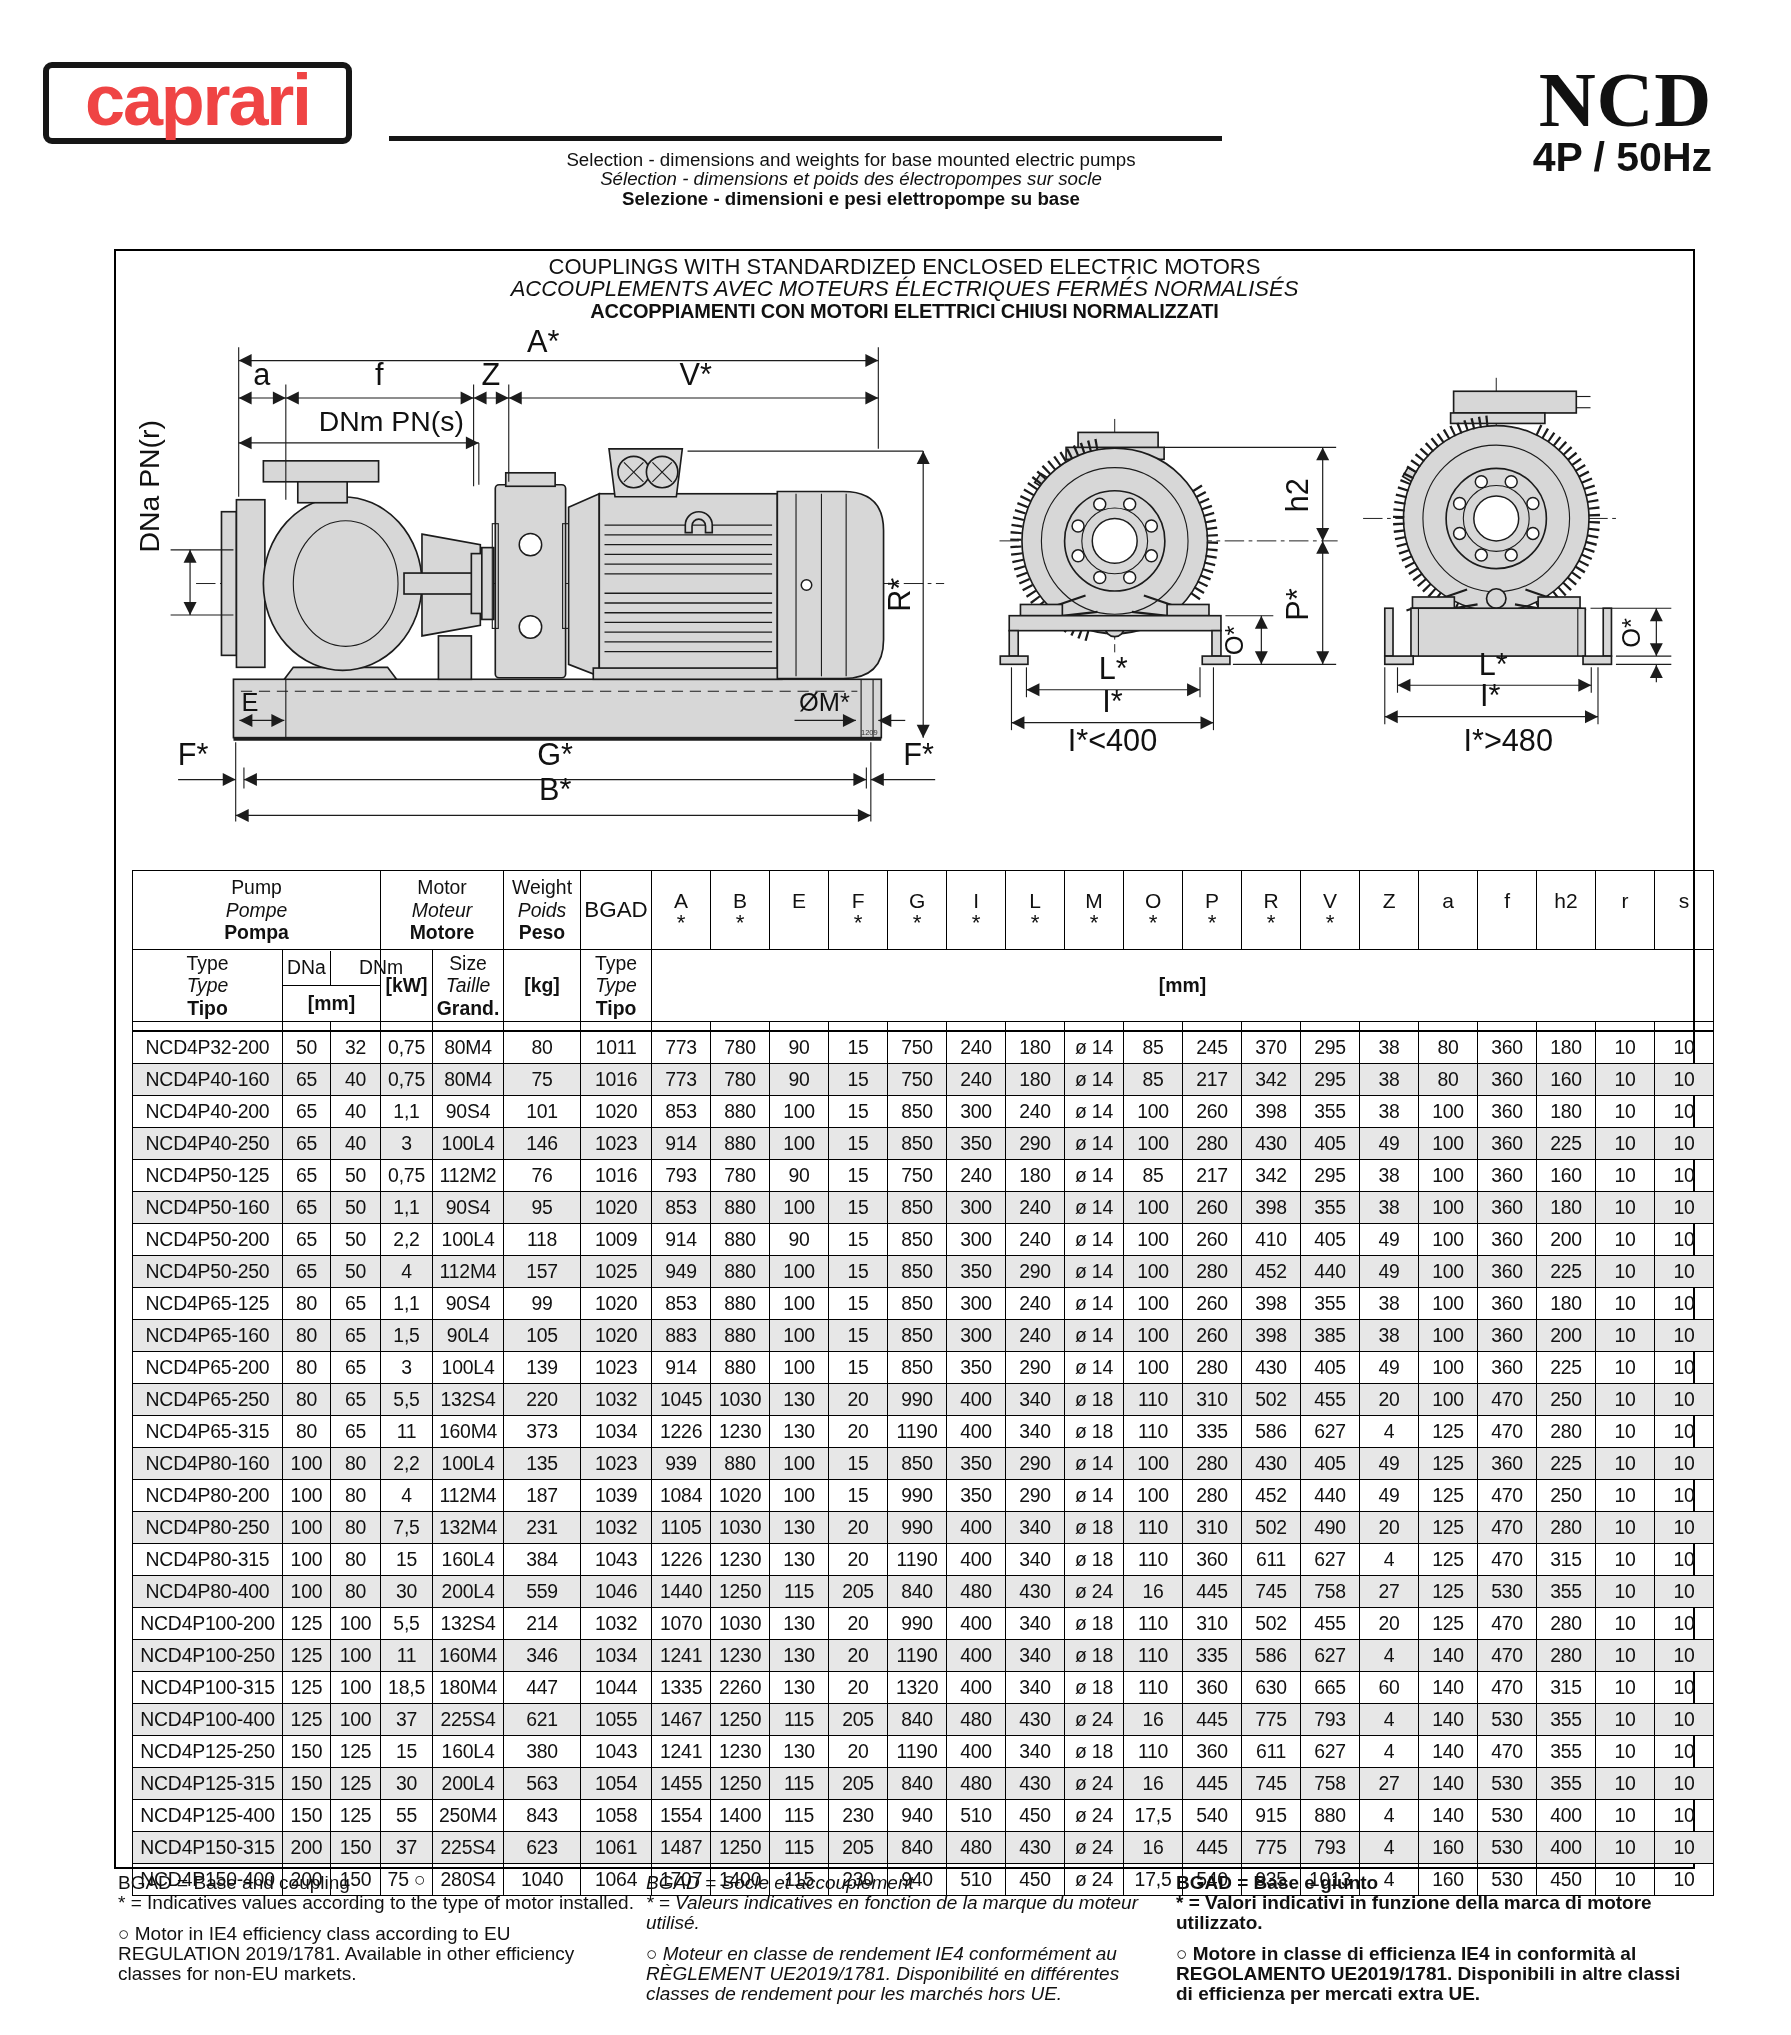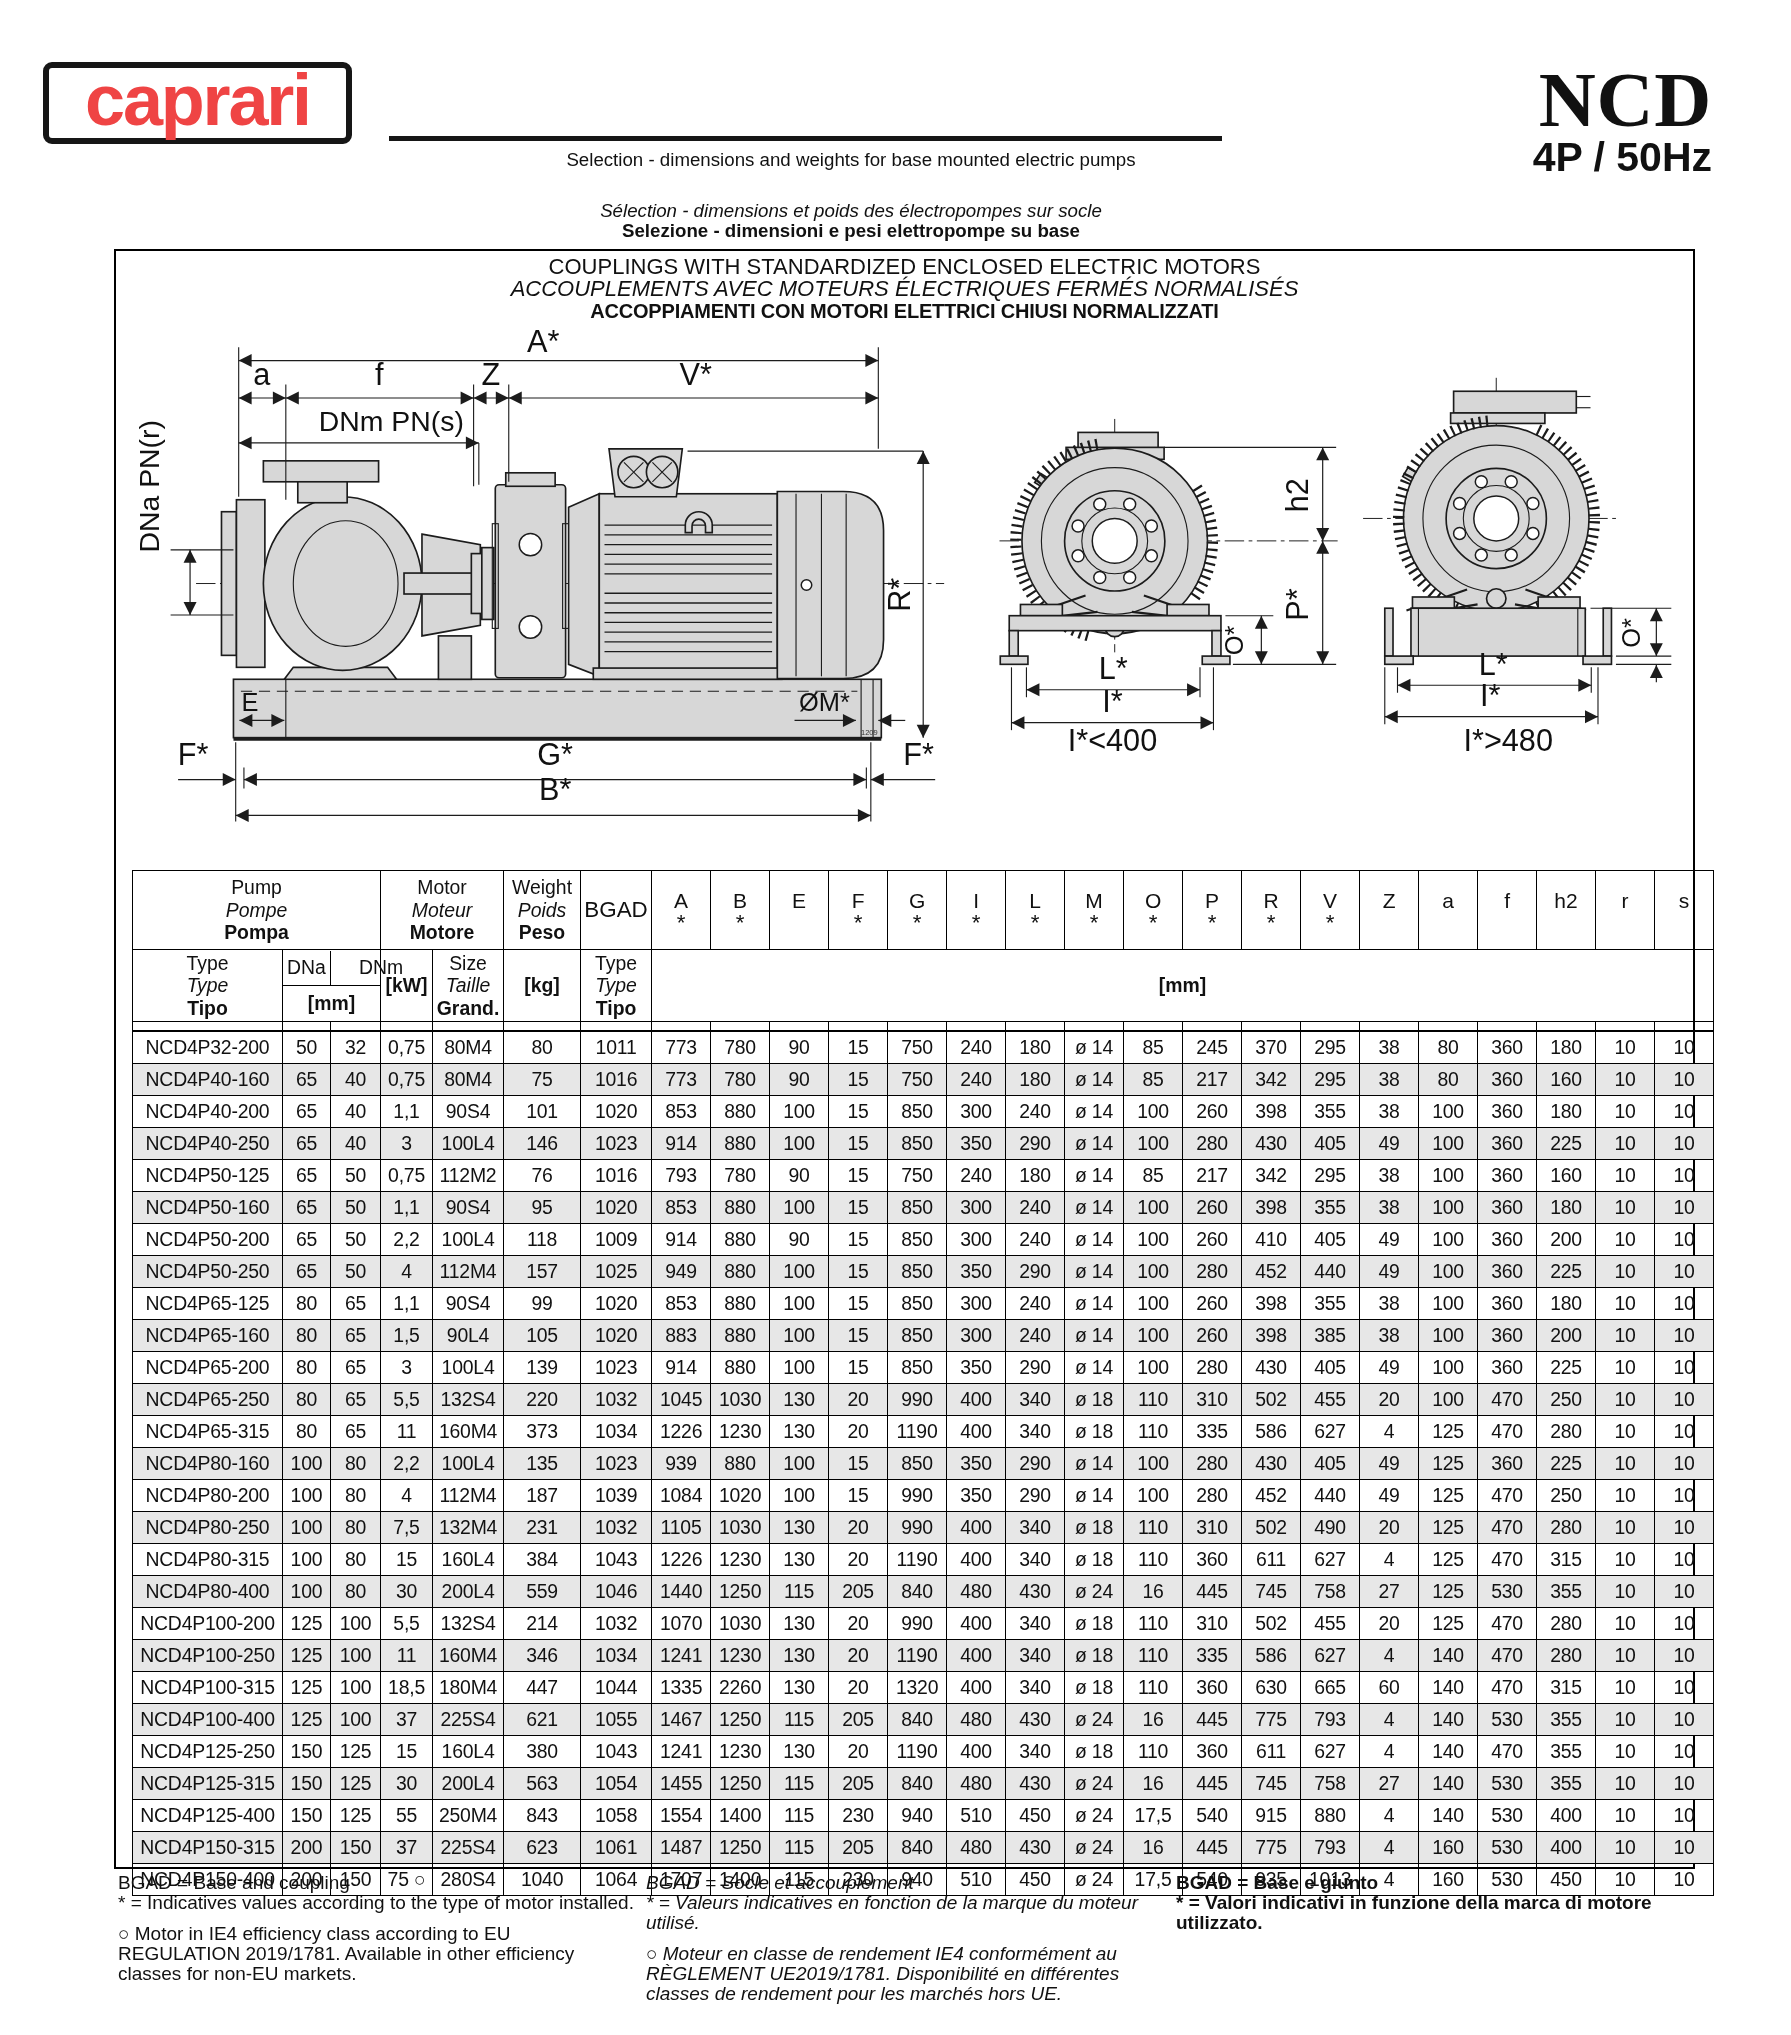--- a/index.html
+++ b/index.html
@@ -4,21 +4,21 @@
 <style>
   html,body{margin:0;padding:0;background:#fff;}
   body{width:1791px;height:2035px;position:relative;font-family:"Liberation Sans",sans-serif;color:#111;}
   .abs{position:absolute;}
   
   .logo-box{left:43px;top:62px;width:309px;height:82px;border:6px solid #161616;border-radius:9px;
     display:flex;align-items:center;justify-content:center;box-sizing:border-box;}
   .logo-text{font-size:72px;font-weight:bold;letter-spacing:-2.2px;color:#ef4444;line-height:67px;margin-top:-6px;}
   .header-line{left:389px;top:136px;width:833px;height:5.2px;background:#161616;}
   .subtitle{left:552px;top:150px;width:598px;text-align:center;font-size:18.7px;line-height:19.4px;}
-  .sub-fr{font-style:italic;margin-top:32px;}
+  .sub-fr{font-style:italic;}
   .sub-it{font-weight:bold;}
   .product-block{top:63px;right:79px;text-align:right;}
   .product{font-size:79px;font-weight:bold;line-height:73px;letter-spacing:0.7px;font-family:Liberation Serif, serif;}
   .variant{font-size:41px;font-weight:bold;line-height:43px;}
   
   .main-box{left:114px;top:249px;width:1581px;height:1620px;border:2.2px solid #000;box-sizing:border-box;}
   .draw-titles{position:absolute;top:4.5px;left:0;width:100%;text-align:center;}
   .dt1{font-size:22px;line-height:22.4px;}
   .dt2{font-size:22px;line-height:22.4px;font-style:italic;}
   .dt3{font-size:20px;line-height:22px;font-weight:bold;letter-spacing:-0.2px;}
@@ -1238,14 +1238,15 @@
   <div class="para">○ Motor in IE4 efficiency class according to EU REGULATION 2019/1781. Available in other efficiency classes for non-EU markets.</div>
 </div>
 <div class="abs fnote fn-fr">
   <div>BGAD = Socle et accouplement</div>
   <div>* = Valeurs indicatives en fonction de la marque du moteur utilisé.</div>
   <div class="para">○ Moteur en classe de rendement IE4 conformément au RÈGLEMENT UE2019/1781. Disponibilité en différentes classes de rendement pour les marchés hors UE.</div>
 </div>
 <div class="abs fnote fn-it">
   <div>BGAD = Base e giunto</div>
   <div>* = Valori indicativi in funzione della marca di motore utilizzato.</div>
+  <div class="para">○ Motore in classe di efficienza IE4 in conformità al REGOLAMENTO UE2019/1781. Disponibili in altre classi di efficienza per mercati extra UE.</div>
 </div>
 
 
 </body></html>

